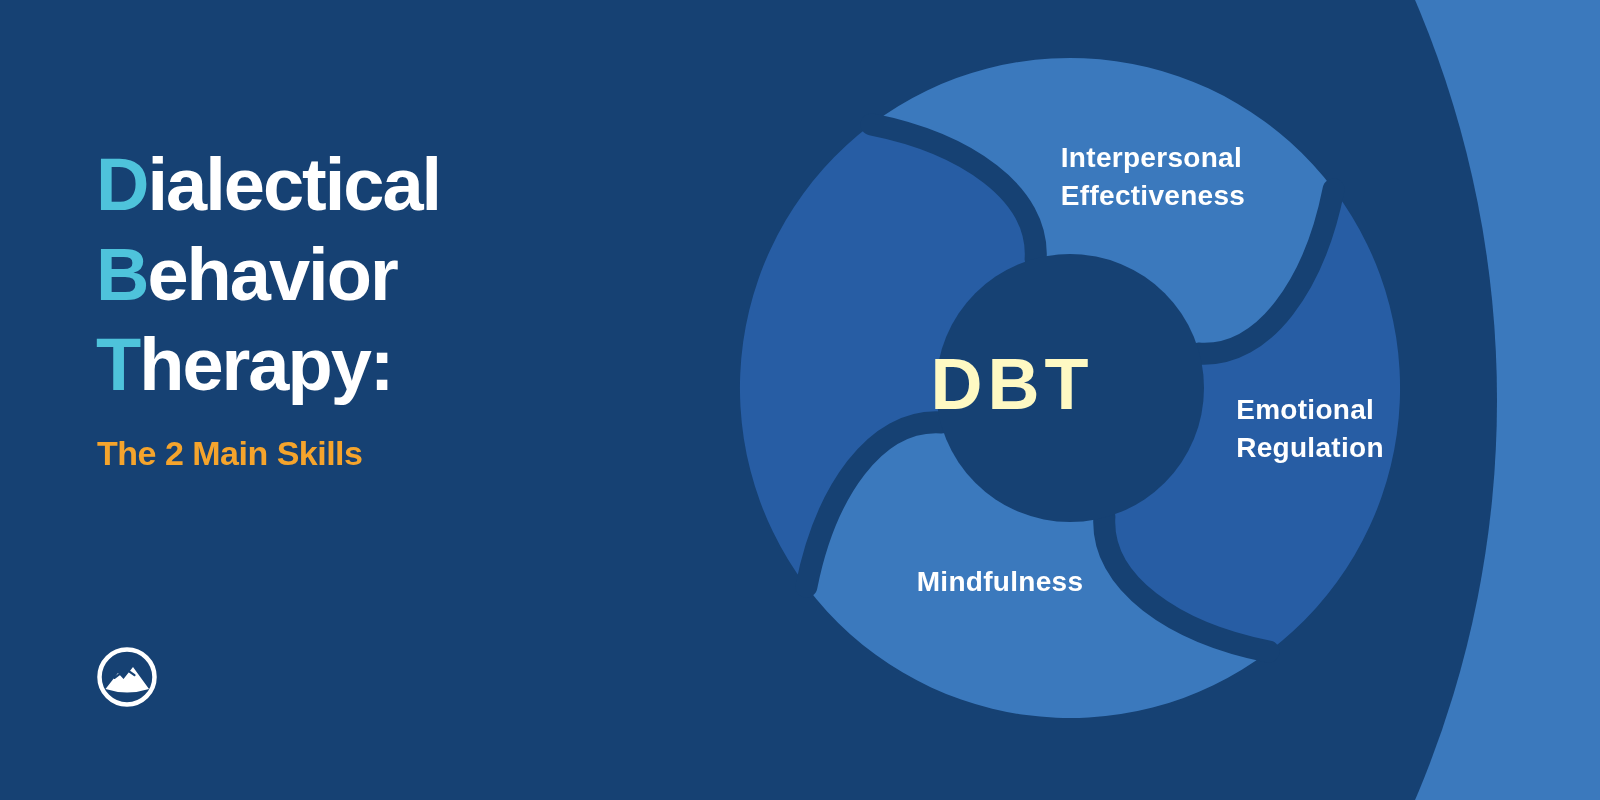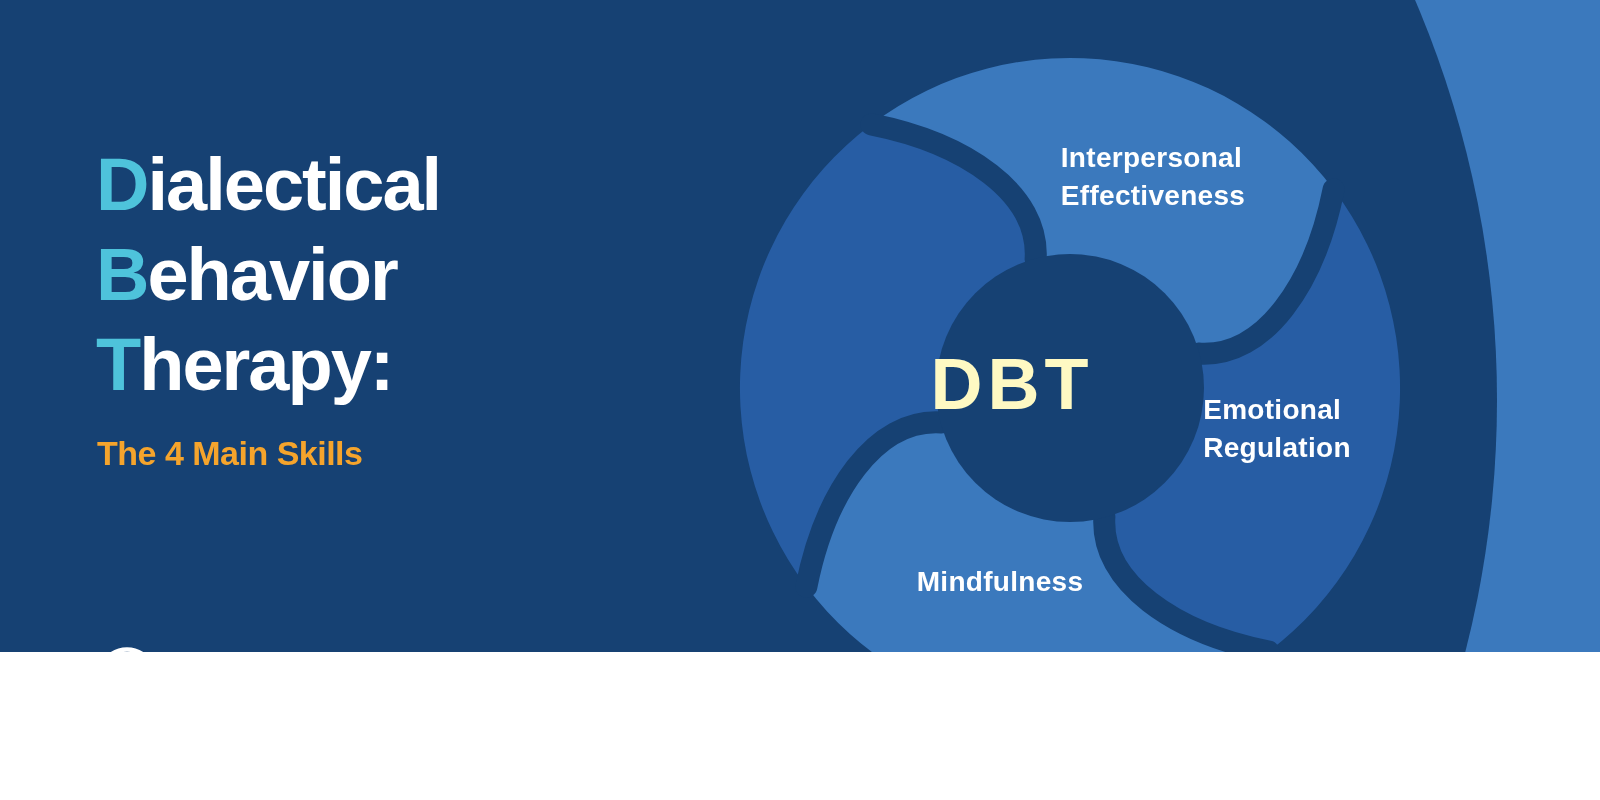--- a/index.html
+++ b/index.html
@@ -1,19 +1,19 @@
 <!DOCTYPE html>
 <html><head>
 <meta charset="utf-8">
 <style>
   html, body { margin: 0; padding: 0; }
   .canvas {
     position: relative;
     width: 1600px;
-    height: 652px;
+    height: 800px;
     overflow: hidden;
     background: #3B79BD;
     font-family: "Liberation Sans", sans-serif;
   }
   .bg-svg {
     position: absolute;
     left: 0; top: 0;
     width: 1600px; height: 800px;
     display: block;
   }
@@ -48,21 +48,21 @@
     transform: translate(-50%, -50%);
     color: #FFFFFF;
     font-weight: 700;
     font-size: 28px;
     line-height: 38px;
     letter-spacing: 0.3px;
     text-align: left;
     white-space: pre-line;
   }
   .seg-interpersonal { left: 1153px; top: 177px; }
-  .seg-emotional     { left: 1277px; top: 429px; }
+  .seg-emotional     { left: 1310px; top: 429px; }
   .seg-mindfulness   { left: 1000px; top: 582px; }
   .seg-distress      { left:  861px; top: 335px; }
   .dbt-center {
     position: absolute;
     left: 1012px;
     top: 388px;
     transform: translate(-50%, -55%);
     color: #fef9c3;
     font-weight: 700;
     font-size: 72px;
@@ -104,21 +104,21 @@
 
       <circle cx="0" cy="0" r="134" fill="#164173"></circle>
     </g>
   </svg>
 
   <div class="title-block">
     <div class="title-line"><span class="accent">D</span><span>ialectical</span></div>
     <div class="title-line"><span class="accent">B</span><span>ehavior</span></div>
     <div class="title-line"><span class="accent">T</span><span>herapy:</span></div>
   </div>
-  <div class="subtitle">The 4 Main Skills</div>
+  <div class="subtitle">The 2 Main Skills</div>
 
   <div class="seg-label seg-interpersonal">Interpersonal
 Effectiveness</div>
   <div class="seg-label seg-emotional">Emotional
 Regulation</div>
   <div class="seg-label seg-mindfulness">Mindfulness</div>
   <div class="dbt-center">DBT</div>
 
   <svg class="brand-logo" viewBox="0 0 66 66" xmlns="http://www.w3.org/2000/svg">
     <circle cx="33" cy="33" r="27.5" fill="none" stroke="#FFFFFF" stroke-width="4.5"></circle>

